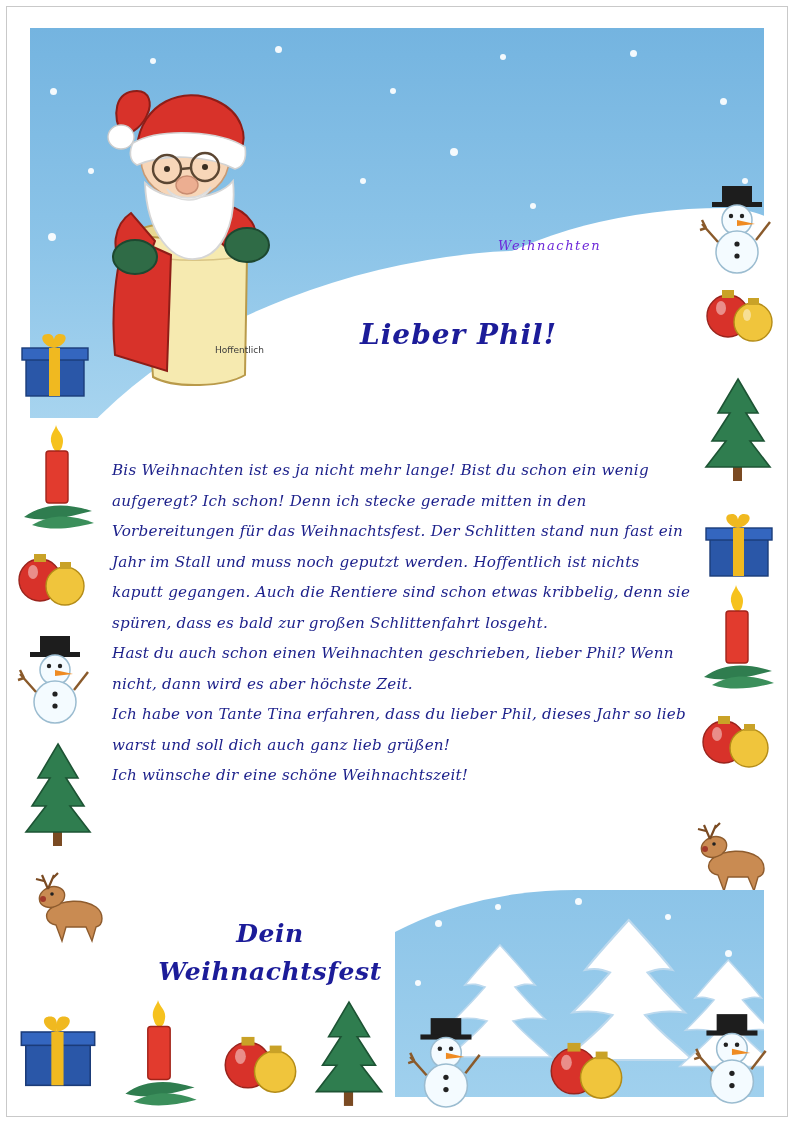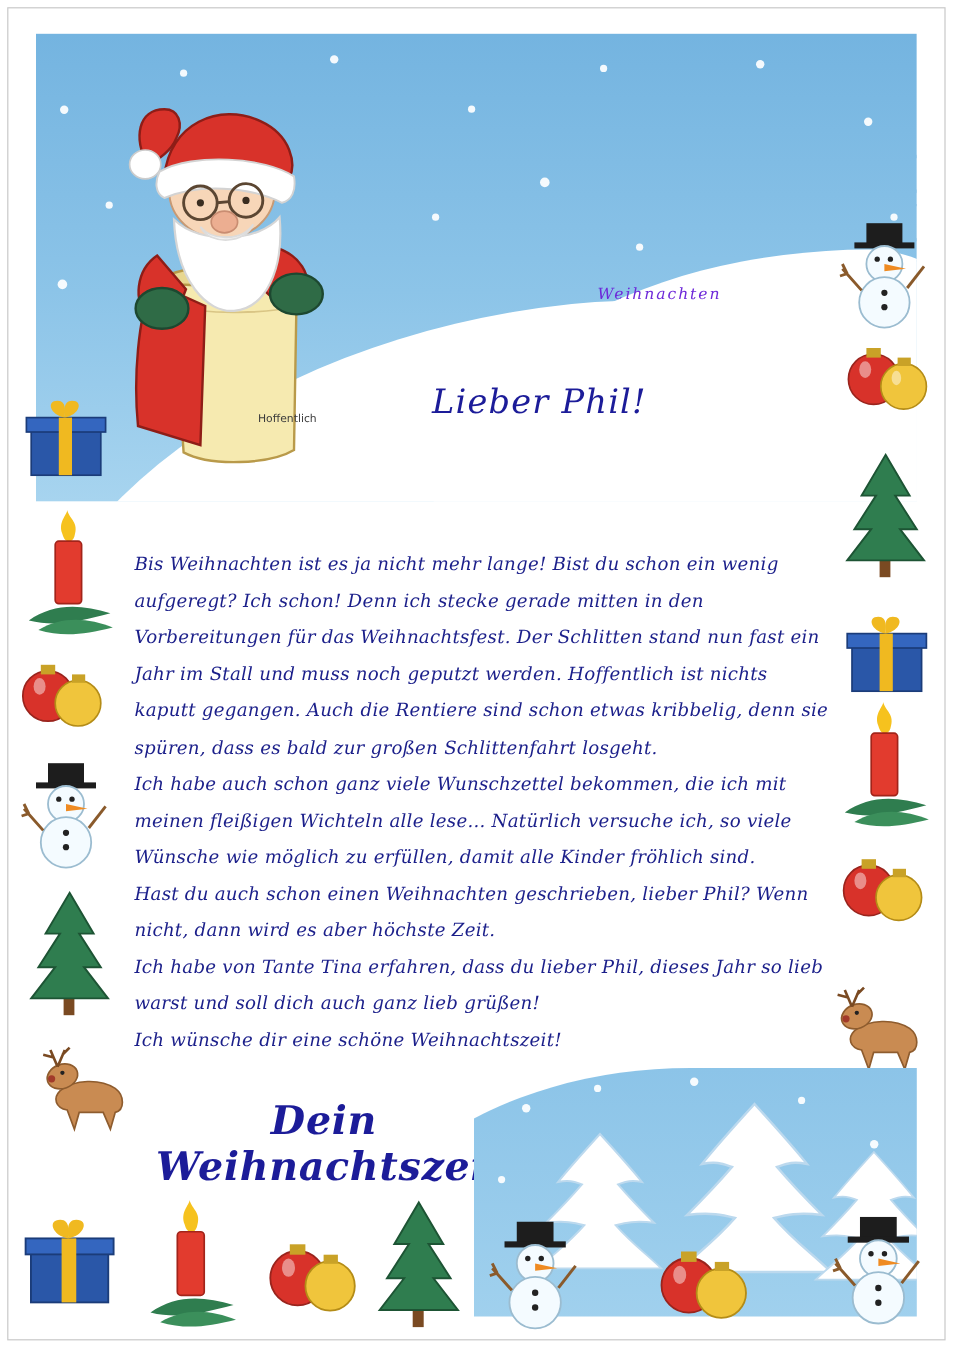--- a/index.html
+++ b/index.html
@@ -100,21 +100,21 @@
     letter-spacing: 1.6px;
     color: #6d28d9;
     font-style: italic;
   }
   .salutation {
     position: absolute;
     left: 360px;
     top: 318px;
     font-family: "DejaVu Serif", serif;
     font-style: italic;
-    font-weight: normal;
+    font-weight: bold;
     font-size: 28px;
     color: #1c1c99;
     letter-spacing: 1px;
   }
   .body-text {
     position: absolute;
     left: 112px;
     top: 408px;
     width: 580px;
     font-family: "DejaVu Serif", serif;
@@ -130,21 +130,21 @@
   }
   .signature {
     position: absolute;
     left: 130px;
     top: 915px;
     width: 280px;
     text-align: center;
     font-family: "DejaVu Serif", serif;
     font-style: italic;
     font-weight: bold;
-    font-size: 33px;
+    font-size: 25px;
     line-height: 38px;
     color: #1c1c99;
     letter-spacing: .6px;
   }
 
   
   .santa {
     position: absolute;
     left: 75px;
     top: 85px;
@@ -256,29 +256,28 @@
       <path d="M92 104 C102 116 126 116 136 102 C130 118 100 120 92 104 Z" fill="#f2f2f2" stroke="#dcdcdc" stroke-width="1.4"></path>
     </svg>
   </div>
   <div class="wishlist-label">Hoffentlich</div>
 
   <div class="letter-heading">Weihnachten</div>
   <div class="salutation">Lieber Phil!</div>
 
   <div class="body-text">
     <p>Bis Weihnachten ist es ja nicht mehr lange! Bist du schon ein wenig aufgeregt? Ich schon! Denn ich stecke gerade mitten in den Vorbereitungen für das Weihnachtsfest. Der Schlitten stand nun fast ein Jahr im Stall und muss noch geputzt werden. Hoffentlich ist nichts kaputt gegangen. Auch die Rentiere sind schon etwas kribbelig, denn sie spüren, dass es bald zur großen Schlittenfahrt losgeht.</p>
-    <p>Ich habe auch schon ganz viele Wunschzettel bekommen, die ich mit meinen fleißigen Wichteln alle lese... Natürlich versuche ich, so viele Wünsche wie möglich zu erfüllen, damit alle Kinder fröhlich sind.</p>
     <p>Hast du auch schon einen Weihnachten geschrieben, lieber Phil? Wenn nicht, dann wird es aber höchste Zeit.</p>
     <p>Ich habe von Tante Tina erfahren, dass du lieber Phil, dieses Jahr so lieb warst und soll dich auch ganz lieb grüßen!</p>
     <p>Ich wünsche dir eine schöne Weihnachtszeit!</p>
   </div>
 
   <div class="signature">
     <div>Dein</div>
-    <div>Weihnachtszeit</div>
+    <div>Weihnachtsfest</div>
   </div>
 
   <div class="deco" style="left:700px;top:180px">
     <svg width="78" height="96" viewBox="0 0 78 96">
       <rect x="22" y="6" width="30" height="18" fill="#1d1d1d"></rect>
       <rect x="12" y="22" width="50" height="5" fill="#1d1d1d"></rect>
       <circle cx="37" cy="40" r="15" fill="#f4fbff" stroke="#9bbcd0" stroke-width="1.5"></circle>
       <circle cx="37" cy="72" r="21" fill="#f4fbff" stroke="#9bbcd0" stroke-width="1.5"></circle>
       <polygon points="37,40 55,44 37,46" fill="#ef8b22"></polygon>
       <circle cx="31" cy="36" r="2.2" fill="#222"></circle>

